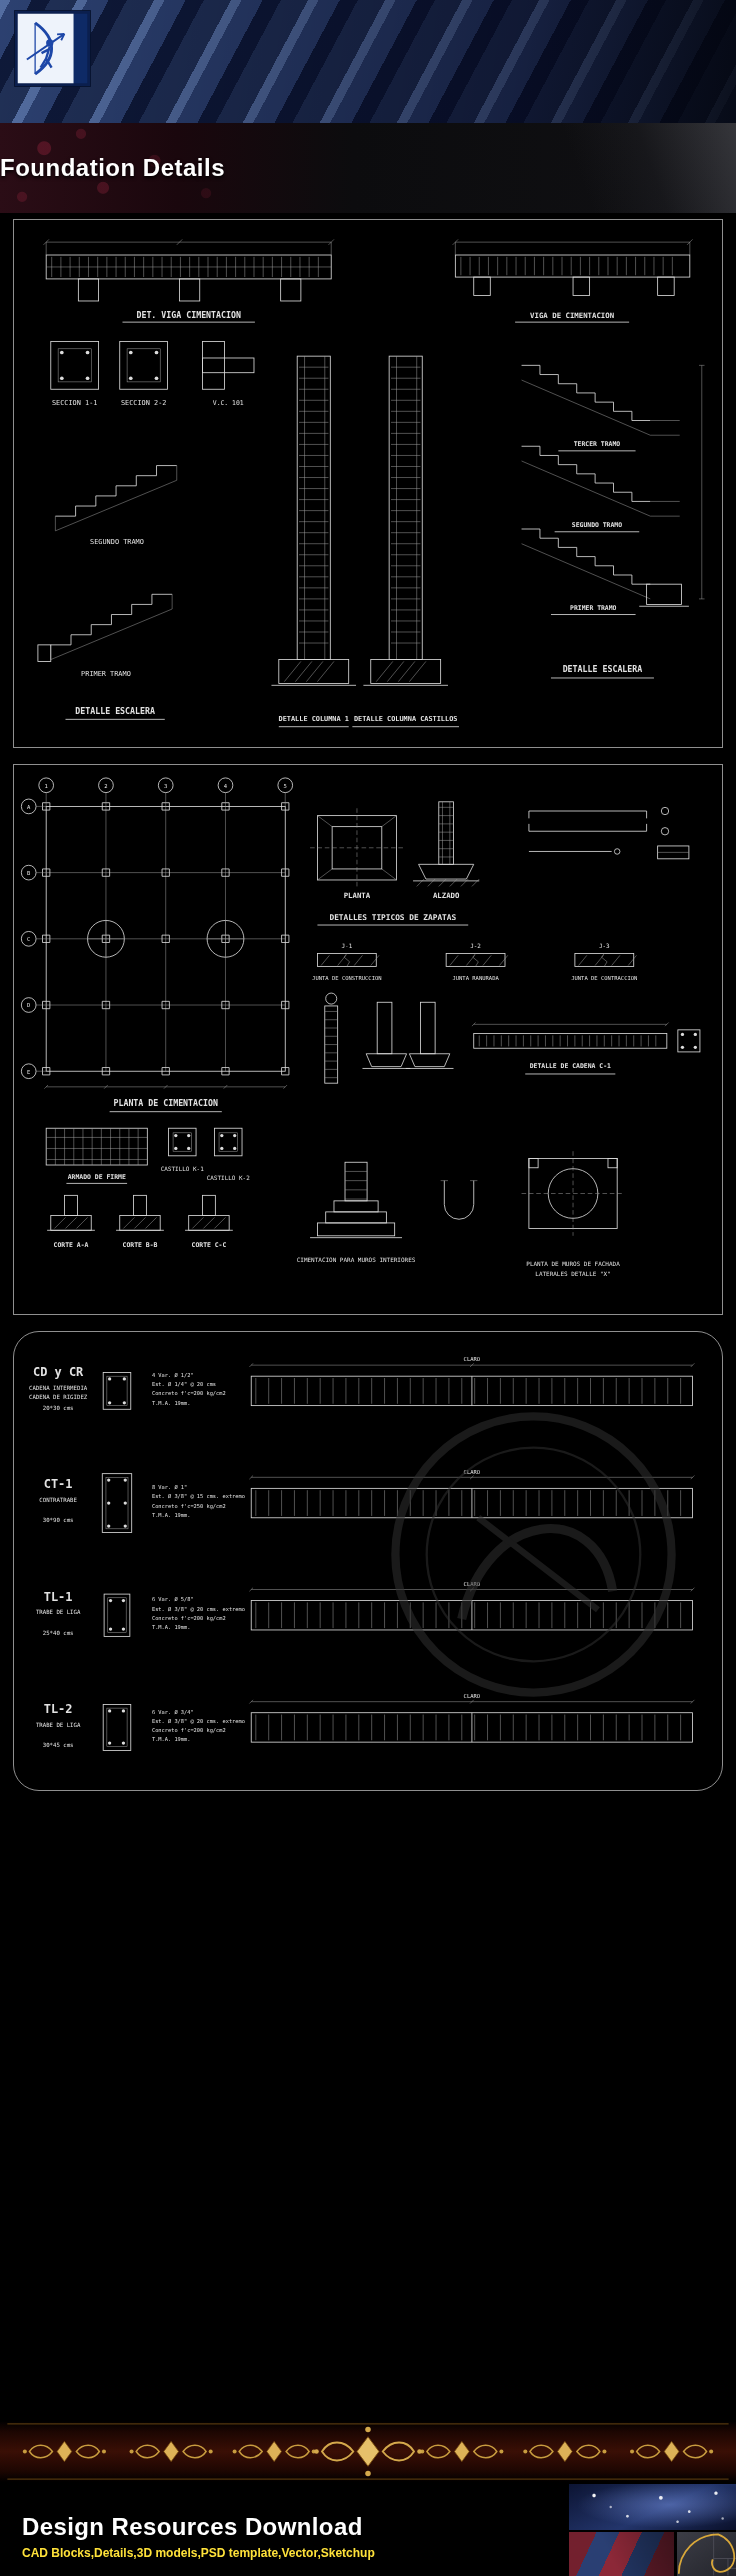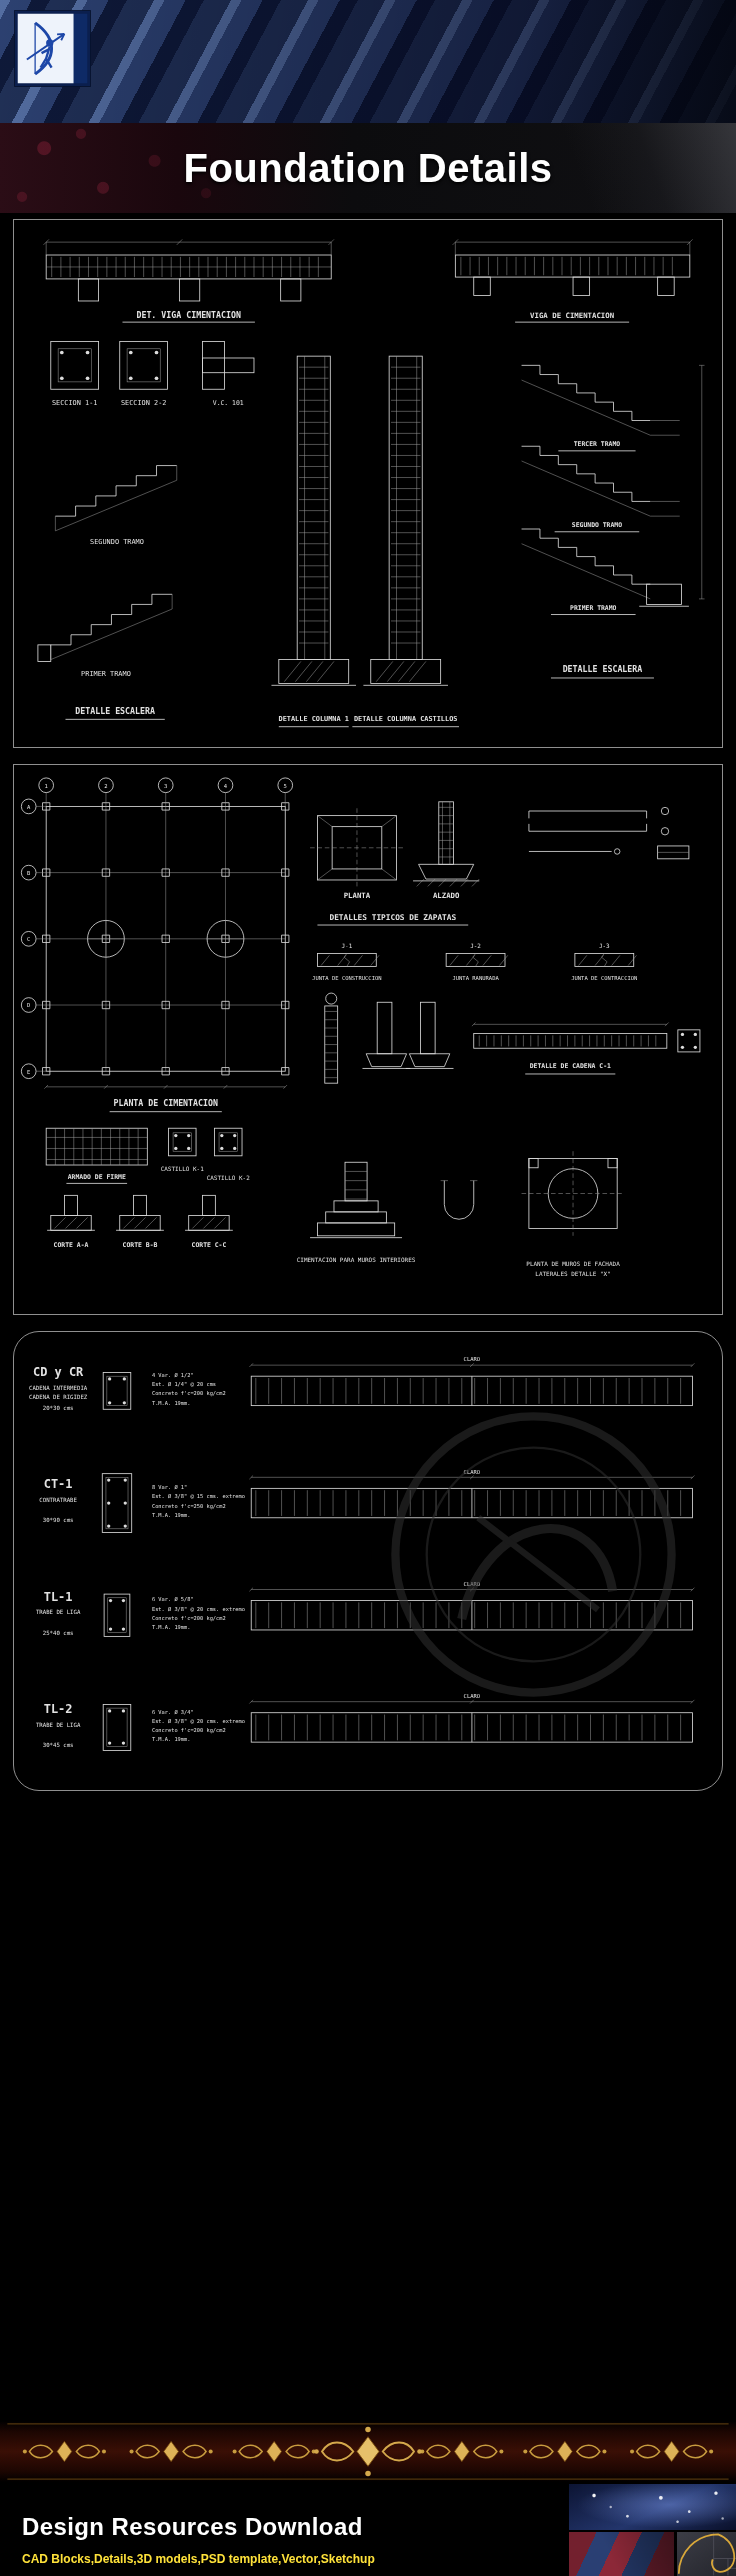--- a/index.html
+++ b/index.html
@@ -26,22 +26,22 @@
       radial-gradient(circle at 6% 28%, rgba(125,30,52,.50) 0 6.4px, transparent 7.4px),
       radial-gradient(circle at 14% 72%, rgba(125,30,52,.42) 0 5.5px, transparent 6.4px),
       radial-gradient(circle at 3% 82%, rgba(125,30,52,.38) 0 4.6px, transparent 5.5px),
       radial-gradient(circle at 11% 12%, rgba(125,30,52,.38) 0 4.6px, transparent 5.5px),
       radial-gradient(circle at 21% 42%, rgba(110,25,45,.34) 0 5.5px, transparent 6.4px),
       radial-gradient(circle at 28% 78%, rgba(110,25,45,.25) 0 4.6px, transparent 5.5px),
       linear-gradient(90deg, #2b0d16 0%, #1a070d 24%, #0c0c0e 48%, #101013 100%);
   }
   .band-sheen{ position:absolute; right:0; top:0; width:304px; height:100%;
     background:linear-gradient(250deg, rgba(150,152,162,.28), rgba(80,82,92,.12) 30%, transparent 52%); }
-  .title{ position:relative; width:100%; line-height:90px; text-align:center;
-    color:#ffffff; font-size:40px; font-weight:bold; letter-spacing:0.5px; text-shadow:0 1.8px 3.7px #000; }
+  .title{ position:relative; width:100%; line-height:90px; 
+    color:#ffffff; font-size:24px; font-weight:bold; letter-spacing:0.5px; text-shadow:0 1.8px 3.7px #000; }
 
   
   .panel{ position:absolute; left:13px; width:710px; background:#000; border:0.9px solid #8f8f8f; }
   #panel1{ top:219px; height:529px; }
   #panel2{ top:764px; height:551px; }
   #panel3{ top:1331px; height:460px;border-radius:26px; }
   svg.cad{ display:block; width:100%; height:100%; }
   .cad .ln{ stroke:#dcdcdc; stroke-width:0.9; fill:none; }
   .cad .thin{ stroke:#9f9f9f; stroke-width:0.55; fill:none; }
   .cad .dsh{ stroke:#9f9f9f; stroke-width:0.55; fill:none; stroke-dasharray:5 3; }
@@ -56,21 +56,21 @@
   
   .ornament-band{
     position:absolute; top:2421px; left:0; width:736px; height:61px;
     background:linear-gradient(180deg,#000 0%,#1d0602 18%,#3a0f05 50%,#1d0602 82%,#000 100%);
   }
   .ornament-band svg{ display:block; width:100%; height:100%; }
 
   
   .footer{ position:absolute; top:2482px; left:0; width:736px; height:94px; background:#000; }
   .footer-title{ position:absolute; left:22px; top:31px; color:#fff; font-size:24px; font-weight:bold; letter-spacing:0.4px; }
-  .footer-subtitle{ position:absolute; left:22px; top:64px; color:#ffe23a; font-size:12px; font-weight:bold;margin-top:6px; }
+  .footer-subtitle{ position:absolute; left:22px; top:64px; color:#ffe23a; font-size:12px; font-weight:bold; }
   .thumb{ position:absolute; }
   .thumb.starry{ left:569px; top:1.8px; width:167px; height:46px;
     background:
       radial-gradient(circle at 15% 25%, rgba(255,255,255,.95) 0 1.1px, transparent 2.3px),
       radial-gradient(circle at 35% 70%, rgba(255,255,255,.8) 0 0.9px, transparent 1.8px),
       radial-gradient(circle at 55% 30%, rgba(255,255,255,.9) 0 1.3px, transparent 2.4px),
       radial-gradient(circle at 72% 60%, rgba(255,255,255,.8) 0 0.9px, transparent 1.8px),
       radial-gradient(circle at 88% 20%, rgba(255,255,255,.9) 0 1.1px, transparent 2.2px),
       radial-gradient(circle at 25% 50%, rgba(255,255,255,.6) 0 0.7px, transparent 1.7px),
       radial-gradient(circle at 65% 82%, rgba(255,255,255,.7) 0 0.8px, transparent 1.7px),

